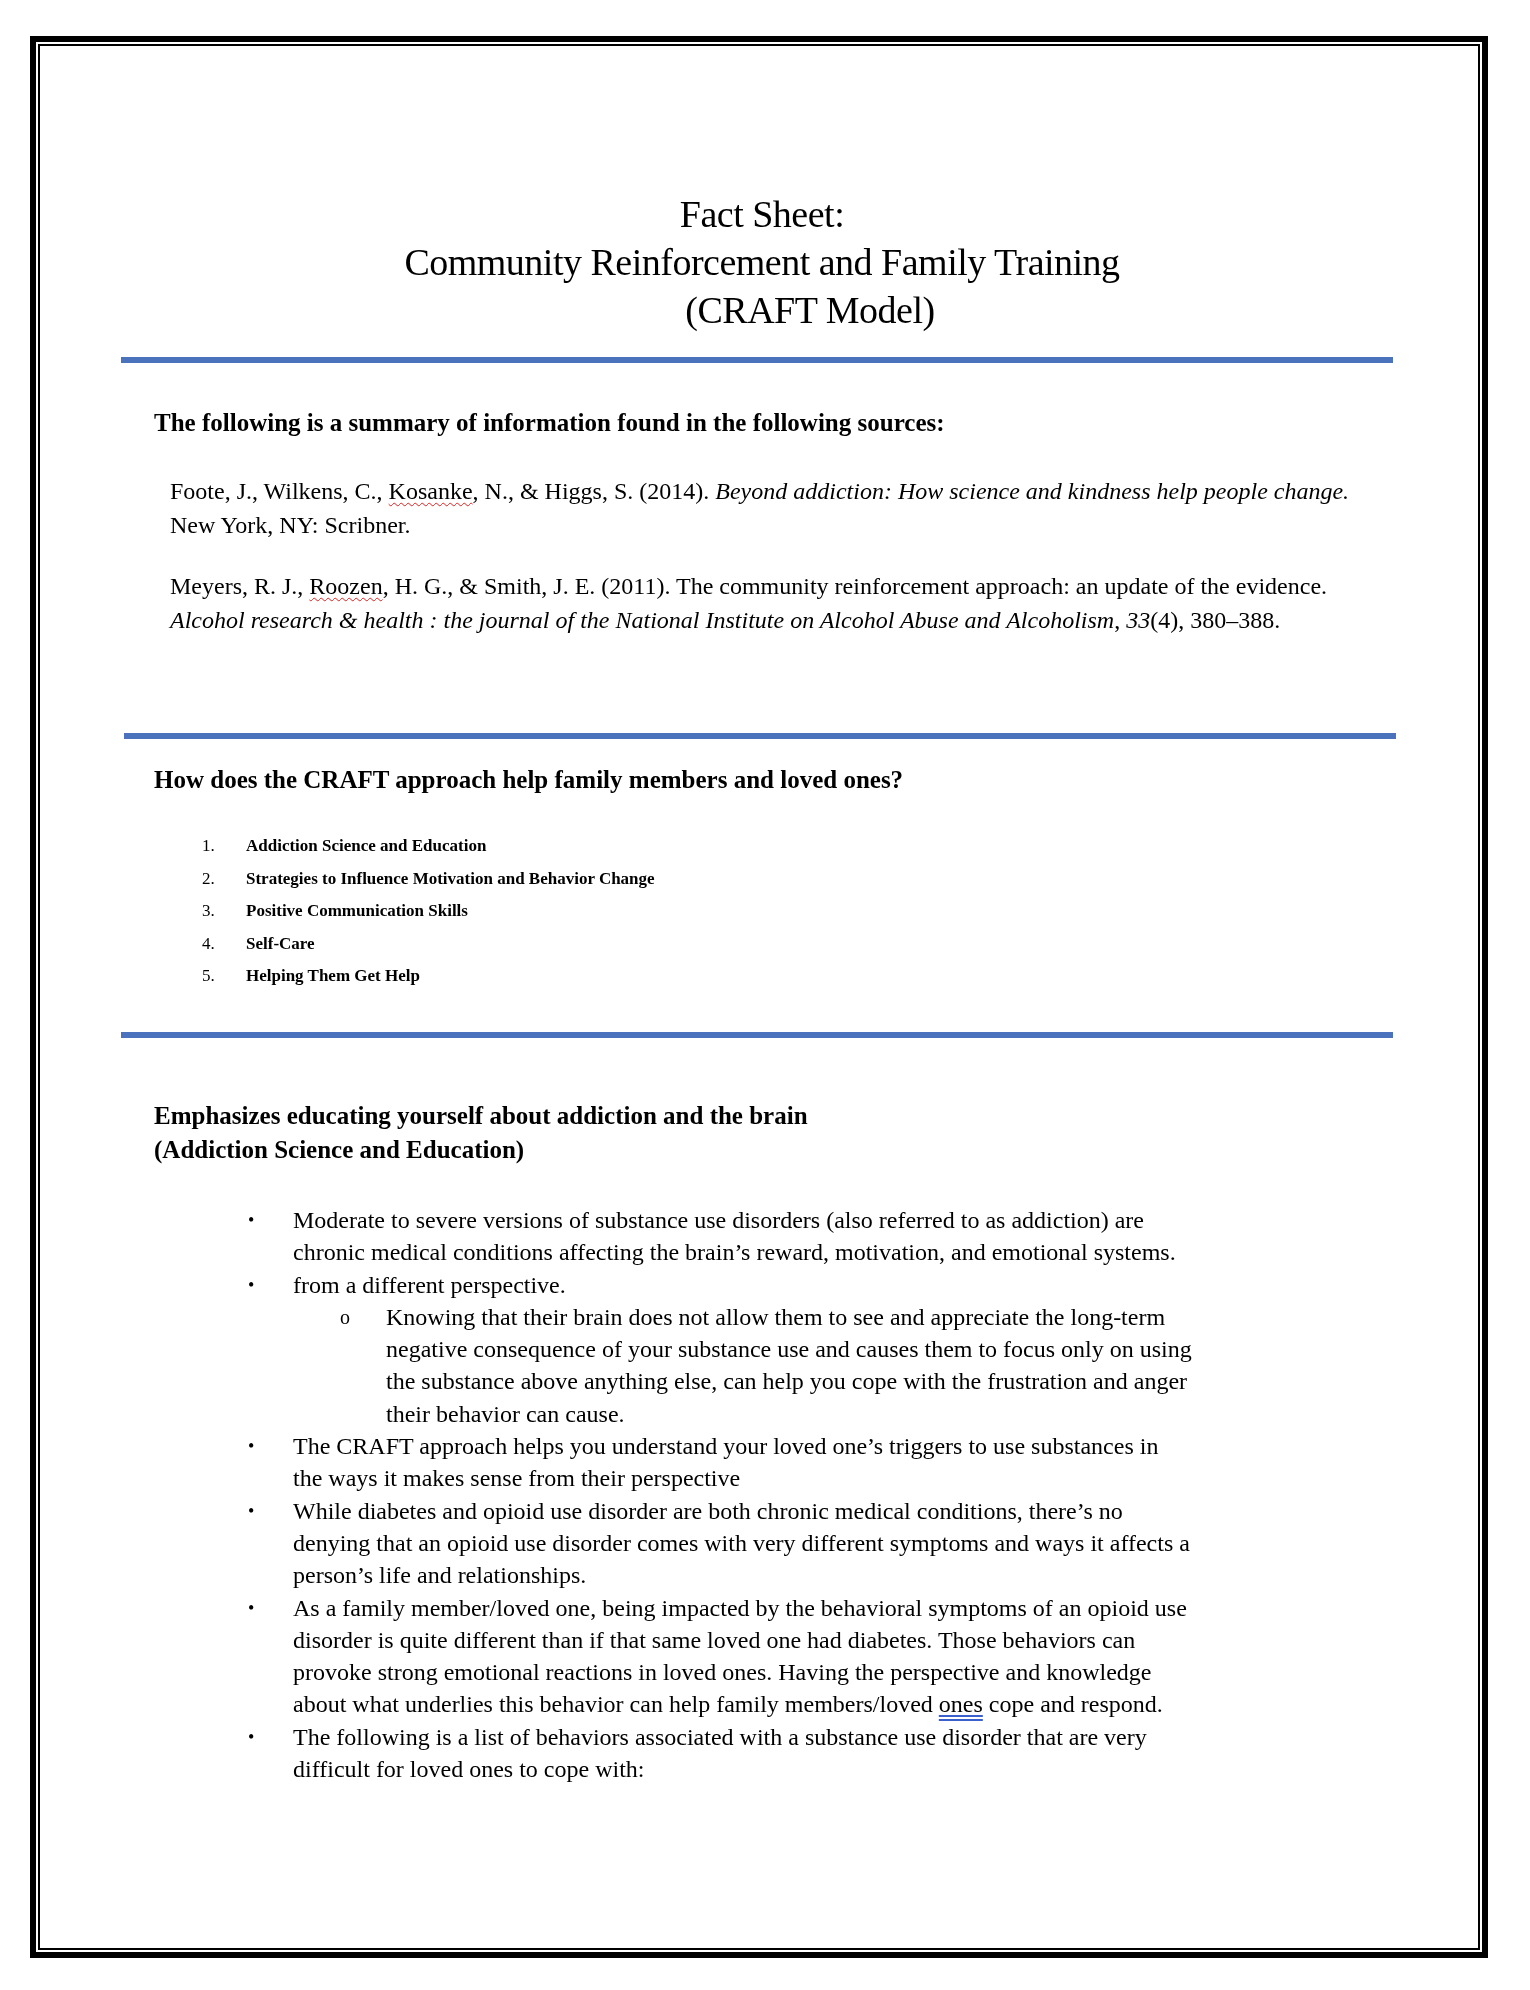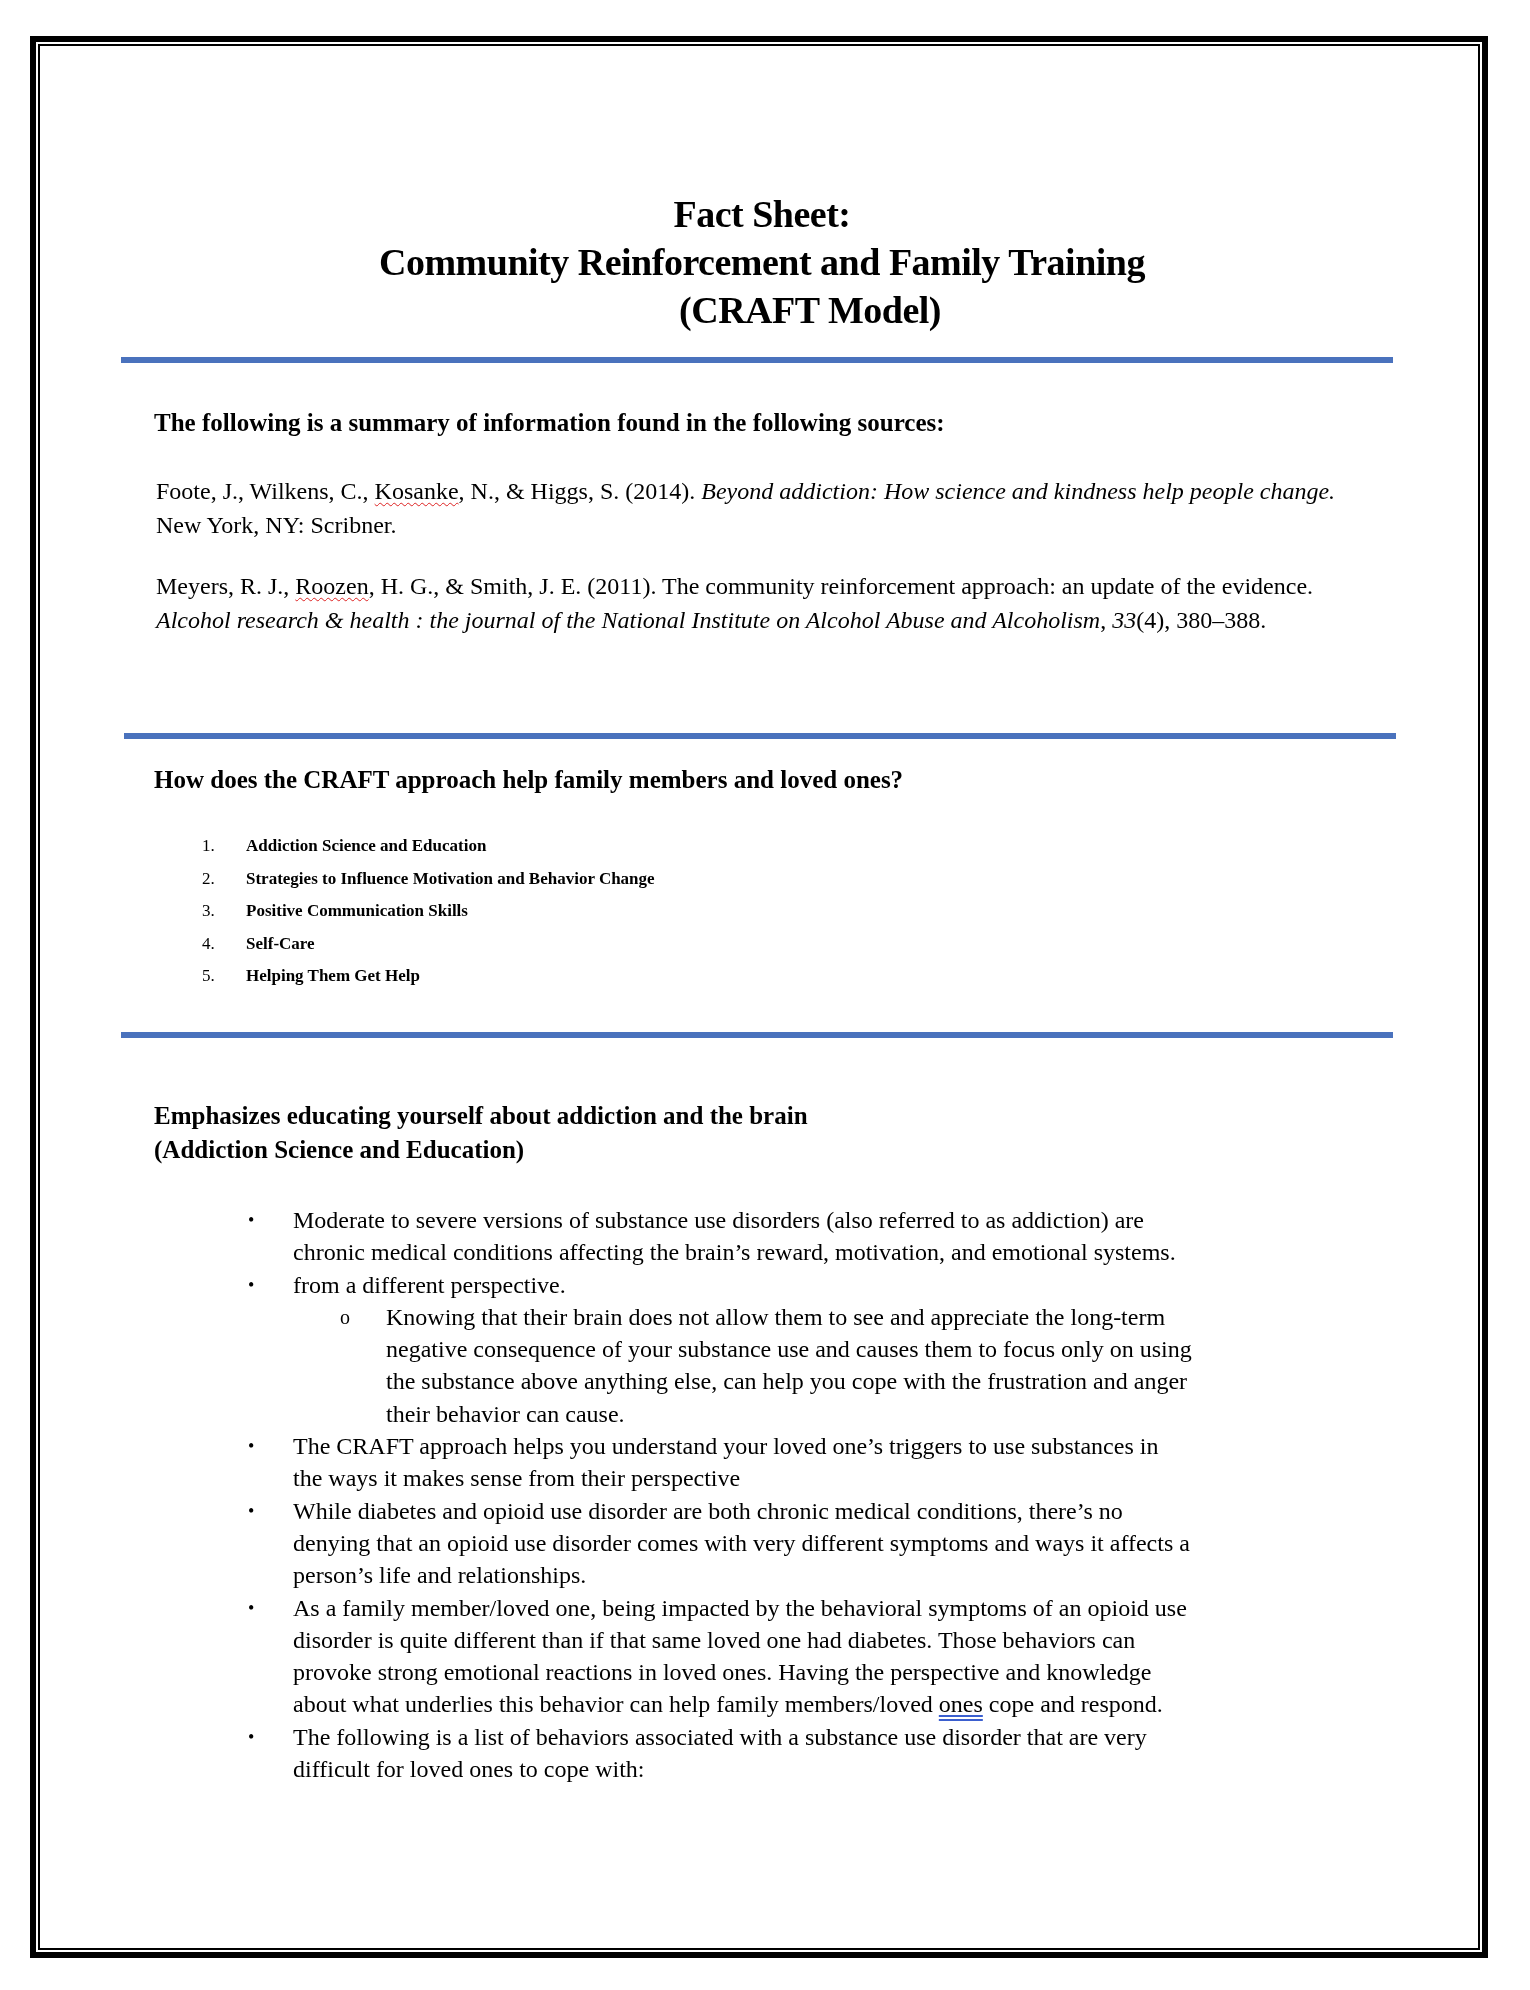--- a/index.html
+++ b/index.html
@@ -31,37 +31,37 @@
       right: 2px;
       bottom: 2px;
       border: 2px solid #000000;
     }
     .abs { position: absolute; }
 
     .title {
       left: 0;
       width: 1524px;
       text-align: center;
-      font-weight: bold;
+      font-weight: normal;
       font-size: 38px;
       line-height: 48px;
       letter-spacing: -0.5px;
     }
     .rule {
       height: 6px;
       background: #4A72BD;
     }
     .heading {
       font-weight: bold;
       font-size: 25px;
       line-height: 34px;
       white-space: nowrap;
     }
     .ref {
-      left: 156px;
+      left: 170px;
       width: 1230px;
       font-size: 24px;
       line-height: 34px;
     }
     .ref i { font-style: italic; }
     .spell {
       text-decoration: underline wavy #d22;
       text-decoration-thickness: 1px;
       text-underline-offset: 3px;
     }

